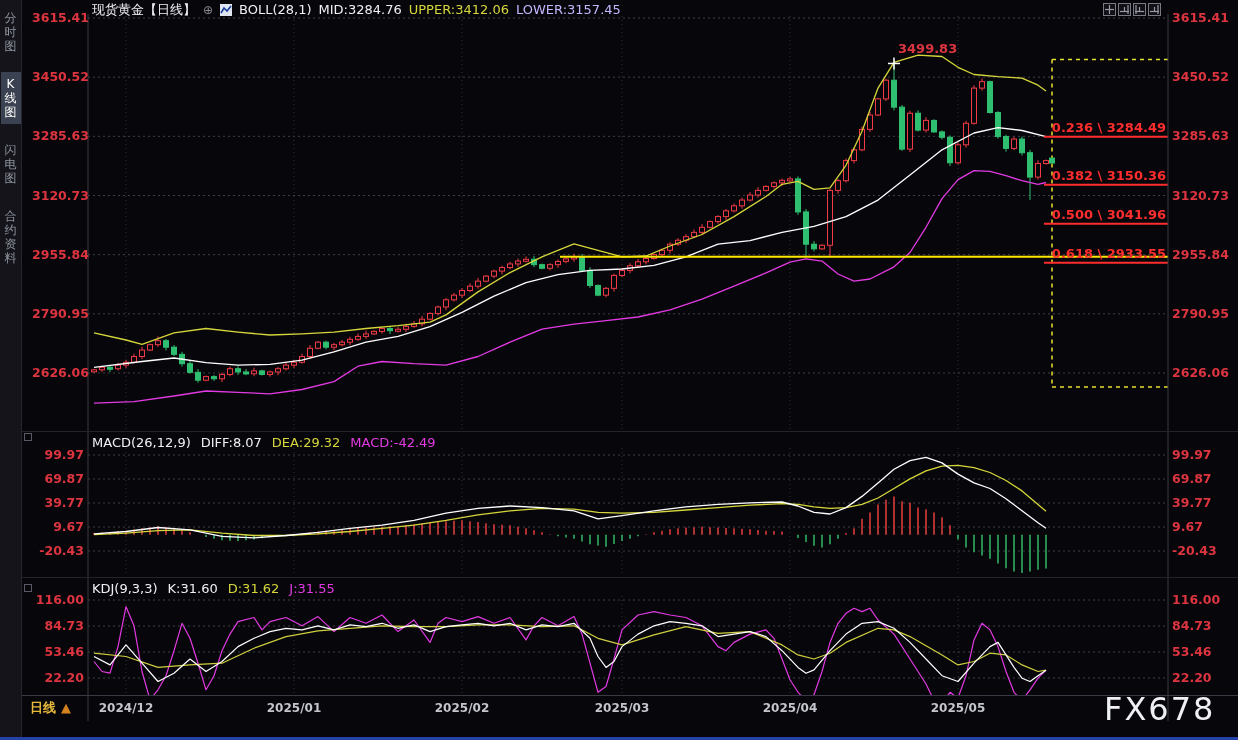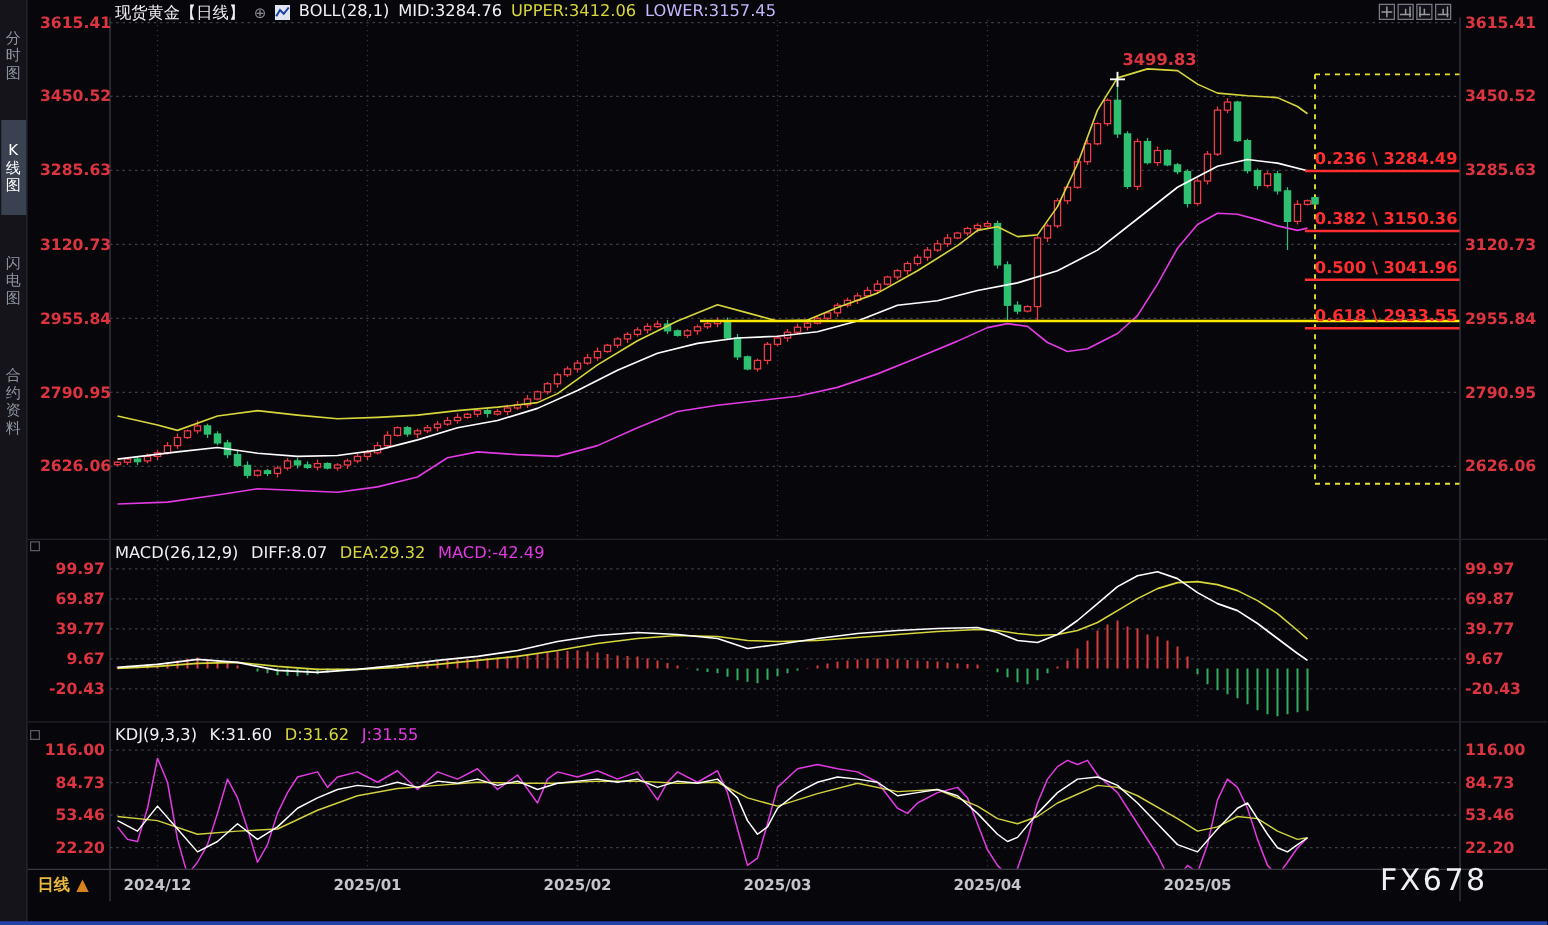--- a/index.html
+++ b/index.html
@@ -4,21 +4,21 @@
 <style>
   html,body{margin:0;padding:0;background:#07070b;width:1238px;height:740px;overflow:hidden;
     font-family:"DejaVu Sans","Liberation Sans",sans-serif;}
   #app{position:relative;width:1238px;height:740px;background:#07070b;}
   
   #sidebar{position:absolute;left:0;top:0;width:22px;height:740px;background:#14141a;
     border-right:1px solid #26262e;display:flex;flex-direction:column;align-items:center;
     padding-top:6px;gap:14px;box-sizing:border-box;}
   .side-item{width:20px;padding:5px 0;color:#8f95a0;font-size:12px;line-height:14px;
     text-align:center;word-break:break-all;cursor:pointer;}
-  .side-item .txt{display:block;width:13px;margin:12px auto;word-break:break-all;}
+  .side-item .txt{display:block;width:13px;margin:0 auto;word-break:break-all;}
   .side-item.selected{background:#3a4150;color:#ffffff;}
   svg#chart{position:absolute;left:0;top:0;}
   #overlay{position:absolute;left:0;top:0;width:1238px;height:740px;pointer-events:none;}
   #overlay .hot{pointer-events:auto;}
   .hdr{position:absolute;top:2px;left:92px;height:15px;font-size:13px;color:#e8e8ee;
     display:flex;align-items:center;gap:7px;white-space:nowrap;text-align:center;}
   .hdr .pin{color:#8a8a94;font-size:12px;}
   .ind-hdr{position:absolute;left:92px;font-size:13px;display:flex;gap:10px;white-space:nowrap;}
   .axis-label{position:absolute;font-size:12.5px;font-weight:600;}
   .fib-label{position:absolute;font-size:13px;font-weight:700;text-align:right;}
@@ -32,21 +32,21 @@
   .date-label{position:absolute;top:5px;transform:translateX(-50%);font-size:12px;
     font-weight:700;color:#c4c4cc;}
   #bottom-bar{position:absolute;left:0;right:0;top:721px;height:16px;background:#0d0d13;
     border-top:1px solid #2e2e3a;display:flex;align-items:stretch;padding-left:22px;}
   .btab{font-size:12px;color:#cfcfd6;display:flex;align-items:center;justify-content:center;
     border-right:1px solid #23232d;cursor:pointer;box-sizing:border-box;white-space:nowrap;}
   .btab.active{background:#3f4452;color:#ffffff;}
   .btab.vip{color:#f0a02c;}
   .btab.outlined{border:1px solid #5a5a66;margin:0 0 0 3px;}
   .blue-tick{width:3px;background:#2b55e0;margin:1px 0;}
-  #watermark{position:absolute;left:1104px;top:690px;font-size:24px;color:#eef0f4;
+  #watermark{position:absolute;left:1104px;top:690px;font-size:32px;color:#eef0f4;
     letter-spacing:2px;font-weight:500;z-index:30;}
   #blue-bottom{position:absolute;left:0;right:0;bottom:0;height:3px;background:#2442a8;}
   .panel-mini-icon{position:absolute;left:24px;width:8px;height:8px;border:1px solid #5a5a66;
     box-sizing:border-box;}
 </style>
 </head>
 <body>
 
 <div id="app">
   <aside id="sidebar">

